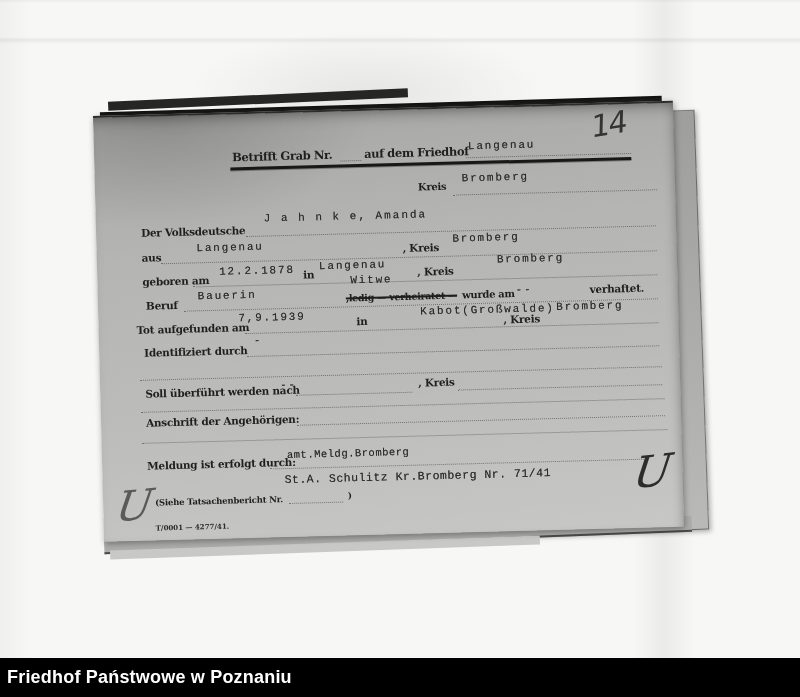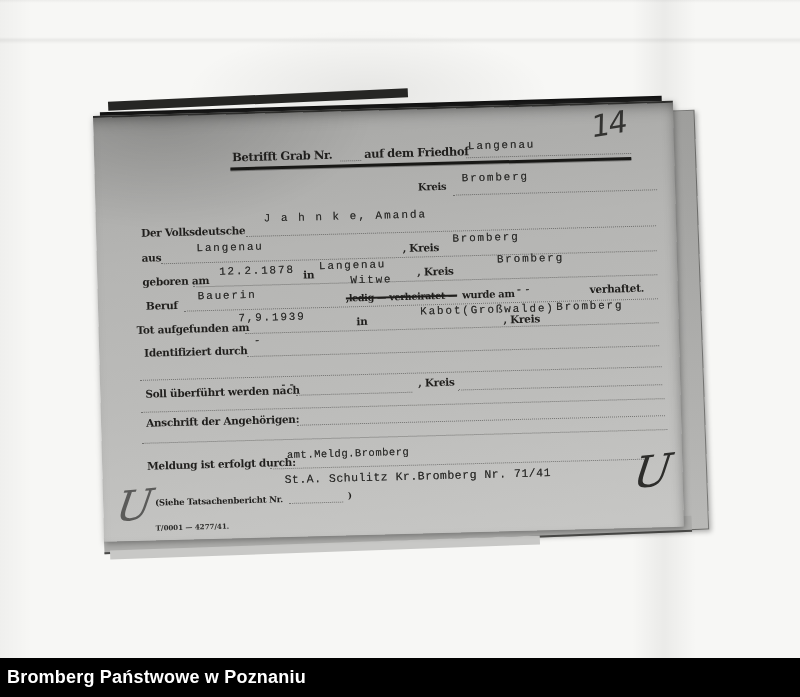--- a/index.html
+++ b/index.html
@@ -153,15 +153,15 @@
       <span class="pl pl-sm" style="left:245px;top:379px">)</span>
       <span class="pl pl-tiny" style="left:52px;top:407px">T/0001 — 4277/41.</span>
 
       <span class="pencil hw-14">14</span>
       <span class="pencil hw-u-left">U</span>
       <span class="pencil hw-u-right">U</span>
     </div>
   </div>
 
   <div class="footer-bar">
-    <span>Bromberg Państwowe w Poznaniu</span>
+    <span>Friedhof Państwowe w Poznaniu</span>
   </div>
 </div>
 
 </body></html>

